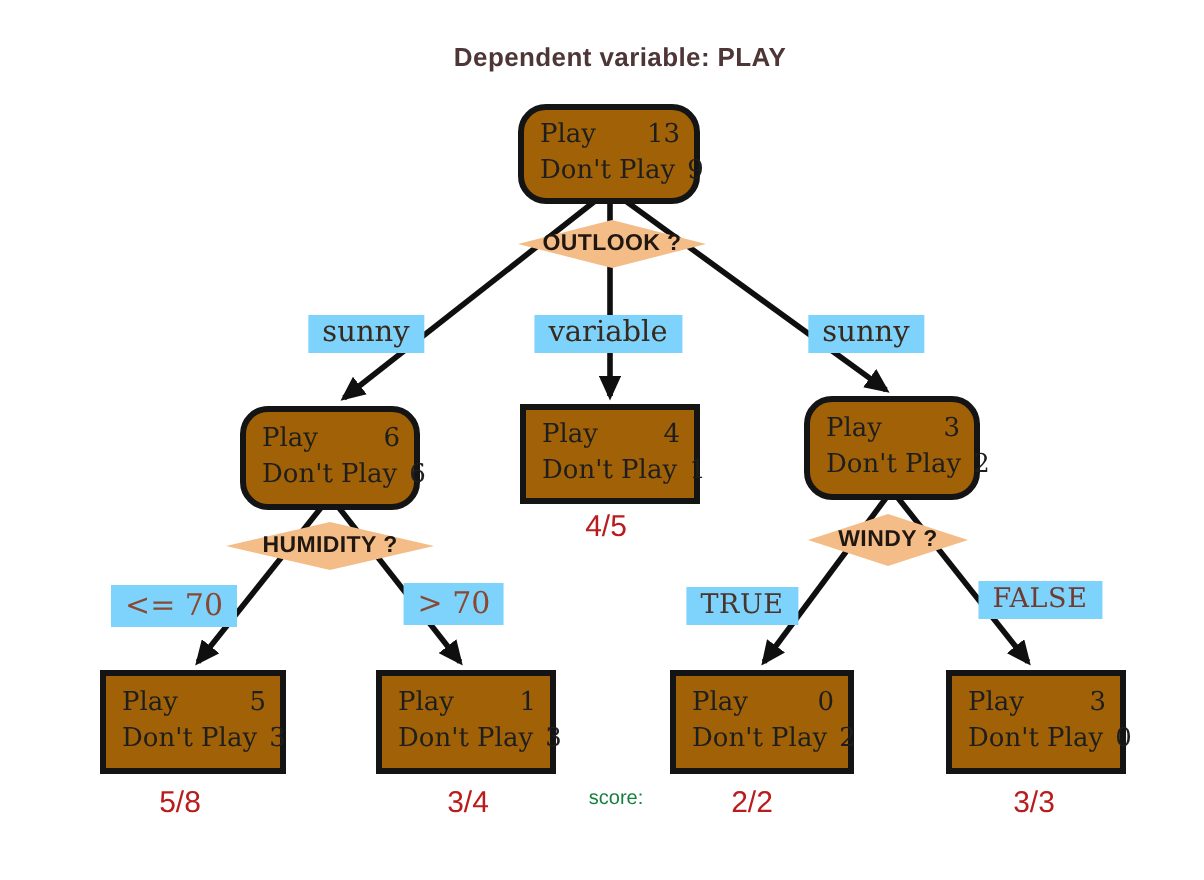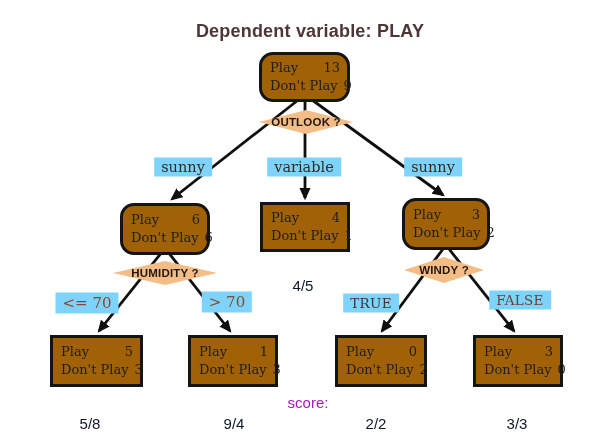--- a/index.html
+++ b/index.html
@@ -2,21 +2,21 @@
 <html><head>
 <meta charset="utf-8">
 <style>
   html,body{margin:0;padding:0;background:#fff;}
   .canvas{
     position:relative;width:602px;height:440px;background:#ffffff;overflow:hidden;
     font-family:"Liberation Sans",sans-serif;
   }
   .title{
     position:absolute;left:310px;top:21px;transform:translateX(-50%);
-    font-size:18px;font-weight:600;color:#4e3637;letter-spacing:.2px;white-space:nowrap;
+    font-size:13px;font-weight:600;color:#4e3637;letter-spacing:.2px;white-space:nowrap;
   }
   svg.edges{position:absolute;left:0;top:0;}
   .node{
     position:absolute;box-sizing:border-box;background:#a16207;border:3px solid #141414;
     display:flex;flex-direction:column;justify-content:center;gap:3px;
     padding:3px 7px 3px 8px;font-family:"DejaVu Serif",serif;font-size:13px;color:#1e1e1e;
   }
   .node.rounded{border-radius:14px;}
   .nrow{display:flex;justify-content:space-between;line-height:1.15;white-space:nowrap;}
   .nrow .val{margin-left:6px;}
@@ -26,24 +26,24 @@
   }
   .branch{
     position:absolute;transform:translate(-50%,-50%);background:#7dd3fc;
     padding:1px 7px 2px;font-family:"DejaVu Serif",serif;font-size:14.5px;
     color:#39291c;white-space:nowrap;
   }
   .branch.reddish{color:#8a4832;font-size:15px;}
   .branch.true{color:#4a332a;font-size:13.5px;letter-spacing:.3px;}
   .branch.false{color:#703c32;font-size:13.5px;letter-spacing:.3px;}
   .fraction{
-    position:absolute;transform:translateX(-50%);font-size:15px;color:#0f172a;white-space:nowrap;margin-top:22px;
+    position:absolute;transform:translateX(-50%);font-size:15px;color:#b91c1c;white-space:nowrap;
   }
   .score-label{
-    position:absolute;transform:translateX(-50%);font-size:15px;color:#a21caf;white-space:nowrap;
+    position:absolute;transform:translateX(-50%);font-size:10px;color:#15803d;white-space:nowrap;
   }
 </style>
 </head>
 <body>
 
 <div class="canvas">
 
   <div class="title">Dependent variable: PLAY</div>
 
   <svg class="edges" width="602" height="440" viewBox="0 0 602 440">
@@ -166,18 +166,18 @@
       <span>Play</span>
       <span class="val">3</span>
     </div>
     <div class="nrow">
       <span>Don't Play</span>
       <span class="val">0</span>
     </div>
   </div>
 
   <div class="fraction" style="left:90px;top:393px;">5/8</div>
-  <div class="fraction" style="left:234px;top:393px;">9/4</div>
+  <div class="fraction" style="left:234px;top:393px;">3/4</div>
   <div class="score-label" style="left:308px;top:394px;">score:</div>
   <div class="fraction" style="left:376px;top:393px;">2/2</div>
   <div class="fraction" style="left:517px;top:393px;">3/3</div>
 
 </div>
 
 </body></html>

